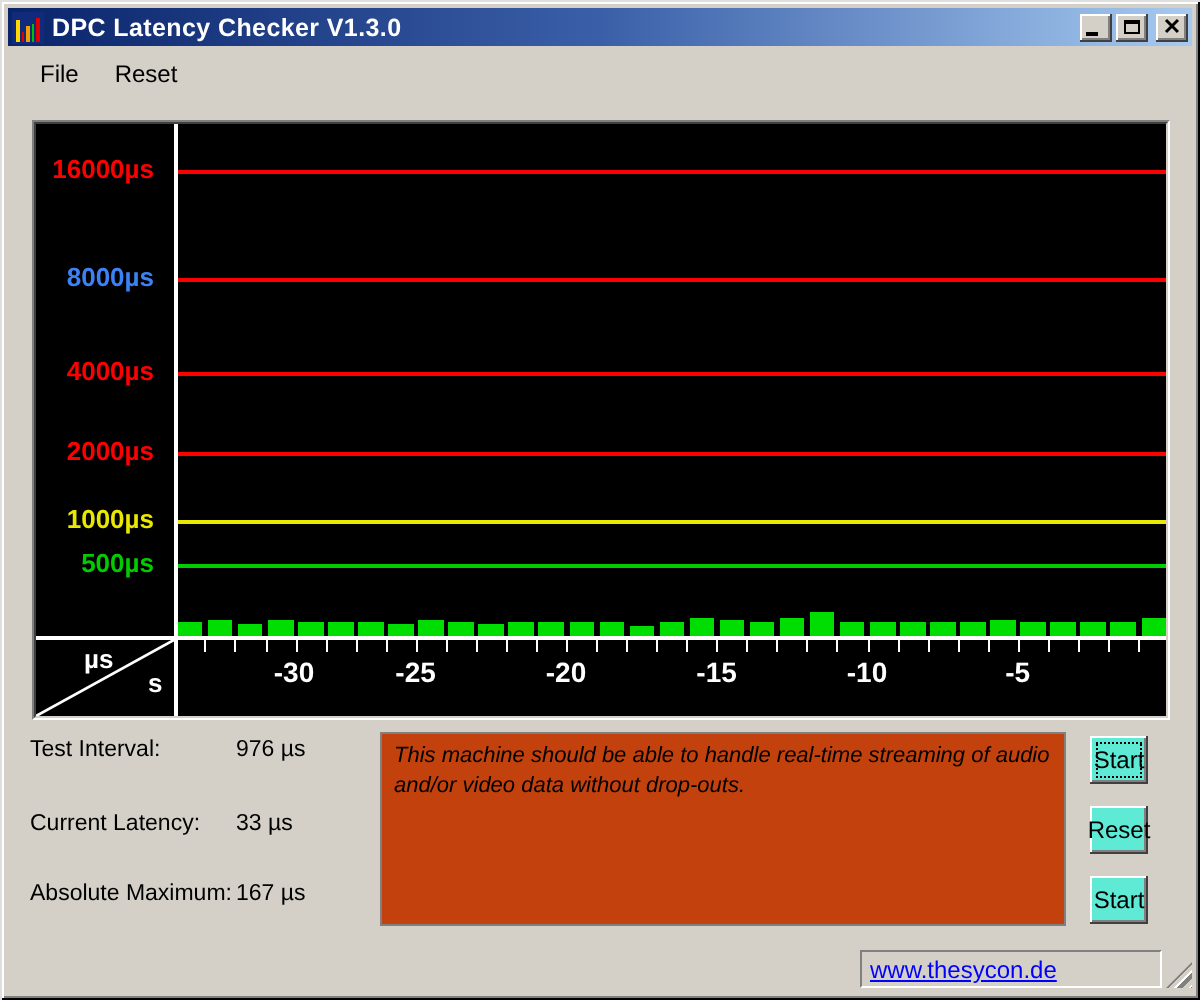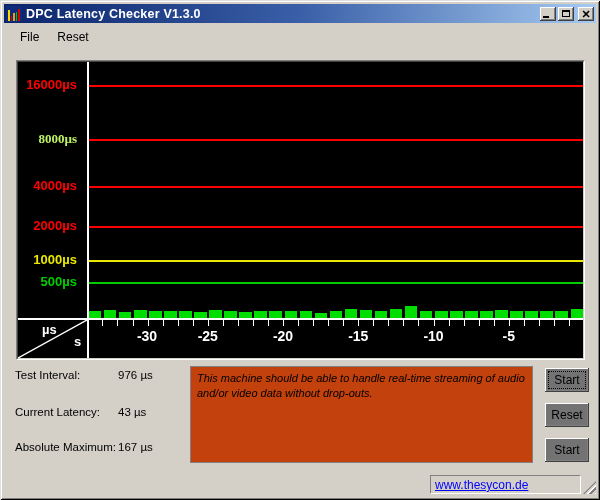--- a/index.html
+++ b/index.html
@@ -65,21 +65,21 @@
 
   
   .infobox {
     position:absolute; left:190px; top:366px; width:343px; height:97px;
     border:1px solid #808080; background:#c2410c; padding:4px 6px;
     font-size:11px; line-height:15px;font-style:italic;
   }
 
   
   .btn {
-    position:absolute; left:545px; width:44px; height:24px; background:#737373;
+    position:absolute; left:545px; width:29px; height:24px; background:#5eead4;
     box-shadow: inset -1px -1px 0 #404040, inset 1px 1px 0 #fff, inset -2px -2px 0 #808080;
     display:flex; align-items:center; justify-content:center; font-size:12px; cursor:default;
   }
   .btn.focused { outline:1px dotted #000; outline-offset:-4px; }
 
   
   .status-field {
     position:absolute; top:475px; height:19px; background:#d4d0c8;
     border-top:1px solid #808080; border-left:1px solid #808080;
     border-bottom:1px solid #fff; border-right:1px solid #fff;
@@ -132,21 +132,21 @@
         <div class="v-axis"></div>
         <div class="h-axis"></div>
         <svg class="corner-svg" width="69" height="38">
           <line x1="0" y1="38" x2="69" y2="0" stroke="#ffffff" stroke-width="1.4"></line>
         </svg>
         <span class="unit-us">µs</span>
         <span class="unit-s">s</span>
       <div class="gridline" style="top: 23px; background: rgb(255, 0, 0);"></div>
           <div class="ylabel" style="top: 15px; color: rgb(255, 0, 0);">16000µs</div>
           <div class="gridline" style="top: 77px; background: rgb(255, 0, 0);"></div>
-          <div class="ylabel" style="top: 69px; color: #bef264; font-family: Liberation Serif, serif;">8000µs</div>
+          <div class="ylabel" style="top: 69px; color: #3b82f6;">8000µs</div>
           <div class="gridline" style="top: 124px; background: rgb(255, 0, 0);"></div>
           <div class="ylabel" style="top: 116px; color: rgb(255, 0, 0);">4000µs</div>
           <div class="gridline" style="top: 164px; background: rgb(255, 0, 0);"></div>
           <div class="ylabel" style="top: 156px; color: rgb(255, 0, 0);">2000µs</div>
           <div class="gridline" style="top: 198px; background: rgb(232, 232, 0);"></div>
           <div class="ylabel" style="top: 190px; color: rgb(232, 232, 0);">1000µs</div>
           <div class="gridline" style="top: 220px; background: rgb(0, 204, 0);"></div>
           <div class="ylabel" style="top: 212px; color: rgb(0, 204, 0);">500µs</div>
           <div class="xtick" style="left: 69.3px;"></div>
           <div class="xtick" style="left: 84.4px;"></div>
@@ -220,21 +220,21 @@
           <div class="bar" style="left: 522.4px; width: 12.6px; top: 249px; height: 7px; background: rgb(0, 221, 0);"></div>
           <div class="bar" style="left: 537.4px; width: 12.6px; top: 249px; height: 7px; background: rgb(0, 221, 0);"></div>
           <div class="bar" style="left: 552.5px; width: 12.6px; top: 247px; height: 9px; background: rgb(0, 221, 0);"></div>
         </div>
     </div>
   </div>
 
   <span class="stat-label" style="top:369px">Test Interval:</span>
   <span class="stat-value" style="top:369px">976 µs</span>
   <span class="stat-label" style="top:406px">Current Latency:</span>
-  <span class="stat-value" style="top:406px">43 µs</span>
+  <span class="stat-value" style="top:406px">33 µs</span>
   <span class="stat-label" style="top:441px">Absolute Maximum:</span>
   <span class="stat-value" style="top:441px">167 µs</span>
 
   <div class="infobox">This machine should be able to handle real-time streaming of audio and/or video data without drop-outs.</div>
 
   <div class="btn focused" style="top:368px">Start</div>
   <div class="btn" style="top:403px">Reset</div>
   <div class="btn" style="top:438px">Start</div>
 
   <div class="status-field status-right"><span class="link">www.thesycon.de</span></div>

